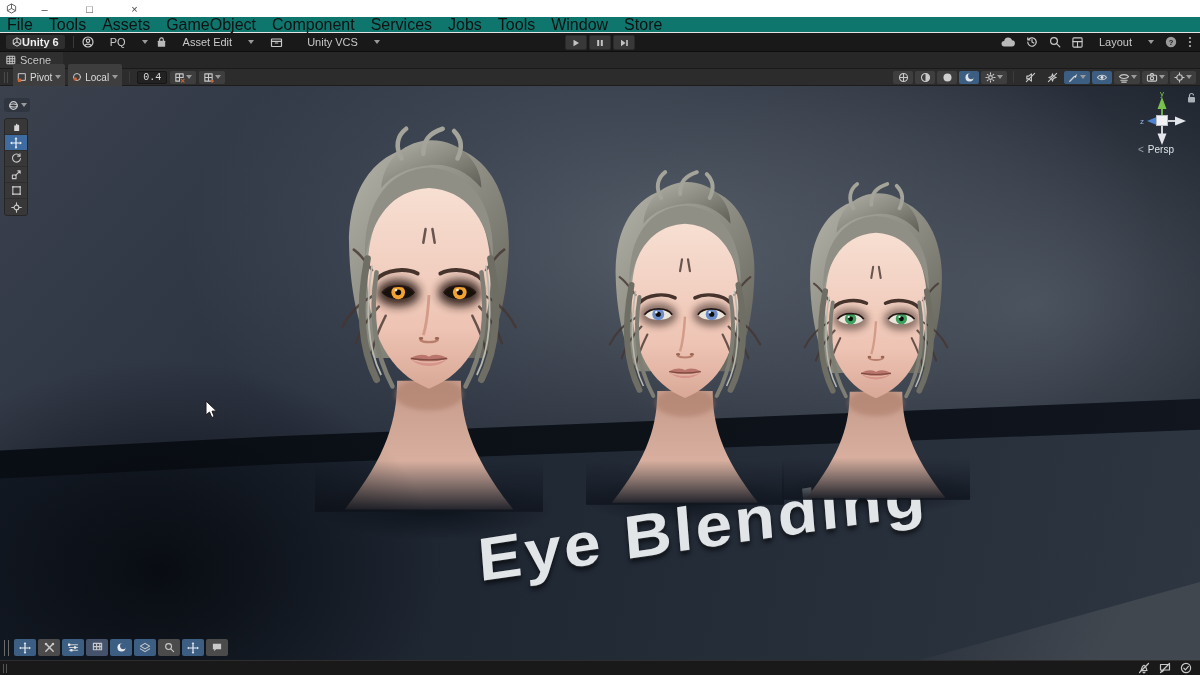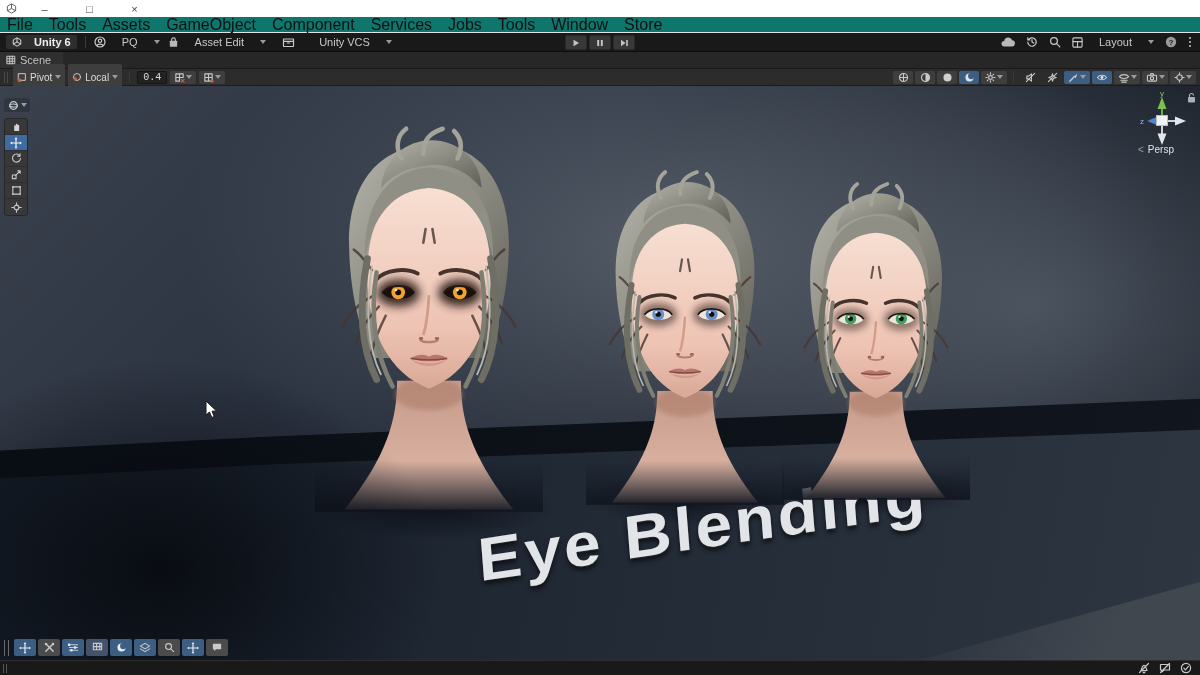--- a/index.html
+++ b/index.html
@@ -14,21 +14,21 @@
 
   
   .menubar { height:16px; background:#0f766e; border-bottom:1px solid #e3e3e3; display:flex; align-items:center; font-size:16px; color:#111; }
   .mi { padding:0 8px; height:100%; display:flex; align-items:center; }
   .mi:first-child { padding-left:7px; }
 
   
   .toolbar { height:19px; background:#191919; display:flex; align-items:center; color:#c8c8c8; font-size:11px; position:relative; border-bottom:1px solid #0e0e0e; }
   .tb-group { display:flex; align-items:center; gap:8px; padding:0 6px; }
   .tb-right { margin-left:auto; display:flex; align-items:center; gap:11px; padding-right:8px; }
-  .badge { display:flex; align-items:center; gap:12px; background:#2e2e2e; border-radius:2px; padding:1px 6px; font-weight:bold; color:#efefef; }
+  .badge { display:flex; align-items:center; gap:0; background:#2e2e2e; border-radius:2px; padding:1px 6px; font-weight:bold; color:#efefef; }
   .vsep { width:1px; height:12px; background:#3a3a3a; }
   .tb-item { display:flex; align-items:center; gap:16px; }
   .caret { width:0; height:0; border-left:3.5px solid transparent; border-right:3.5px solid transparent; border-top:4px solid #9a9a9a; }
   .playgrp { position:absolute; left:50%; top:2px; transform:translateX(-50%); display:flex; gap:2px; }
   .playbtn { width:22px; height:15px; background:#383838; border:1px solid #2a2a2a; border-radius:2px; display:flex; align-items:center; justify-content:center; }
 
   
   .tabstrip { height:17px; background:#272727; display:flex; align-items:center; border-bottom:1px solid #1a1a1a; }
   .scenetab { display:flex; align-items:center; gap:4px; padding:0 12px 0 6px; height:100%; background:#2f2f2f; color:#c6c6c6; font-size:11px; }
 

